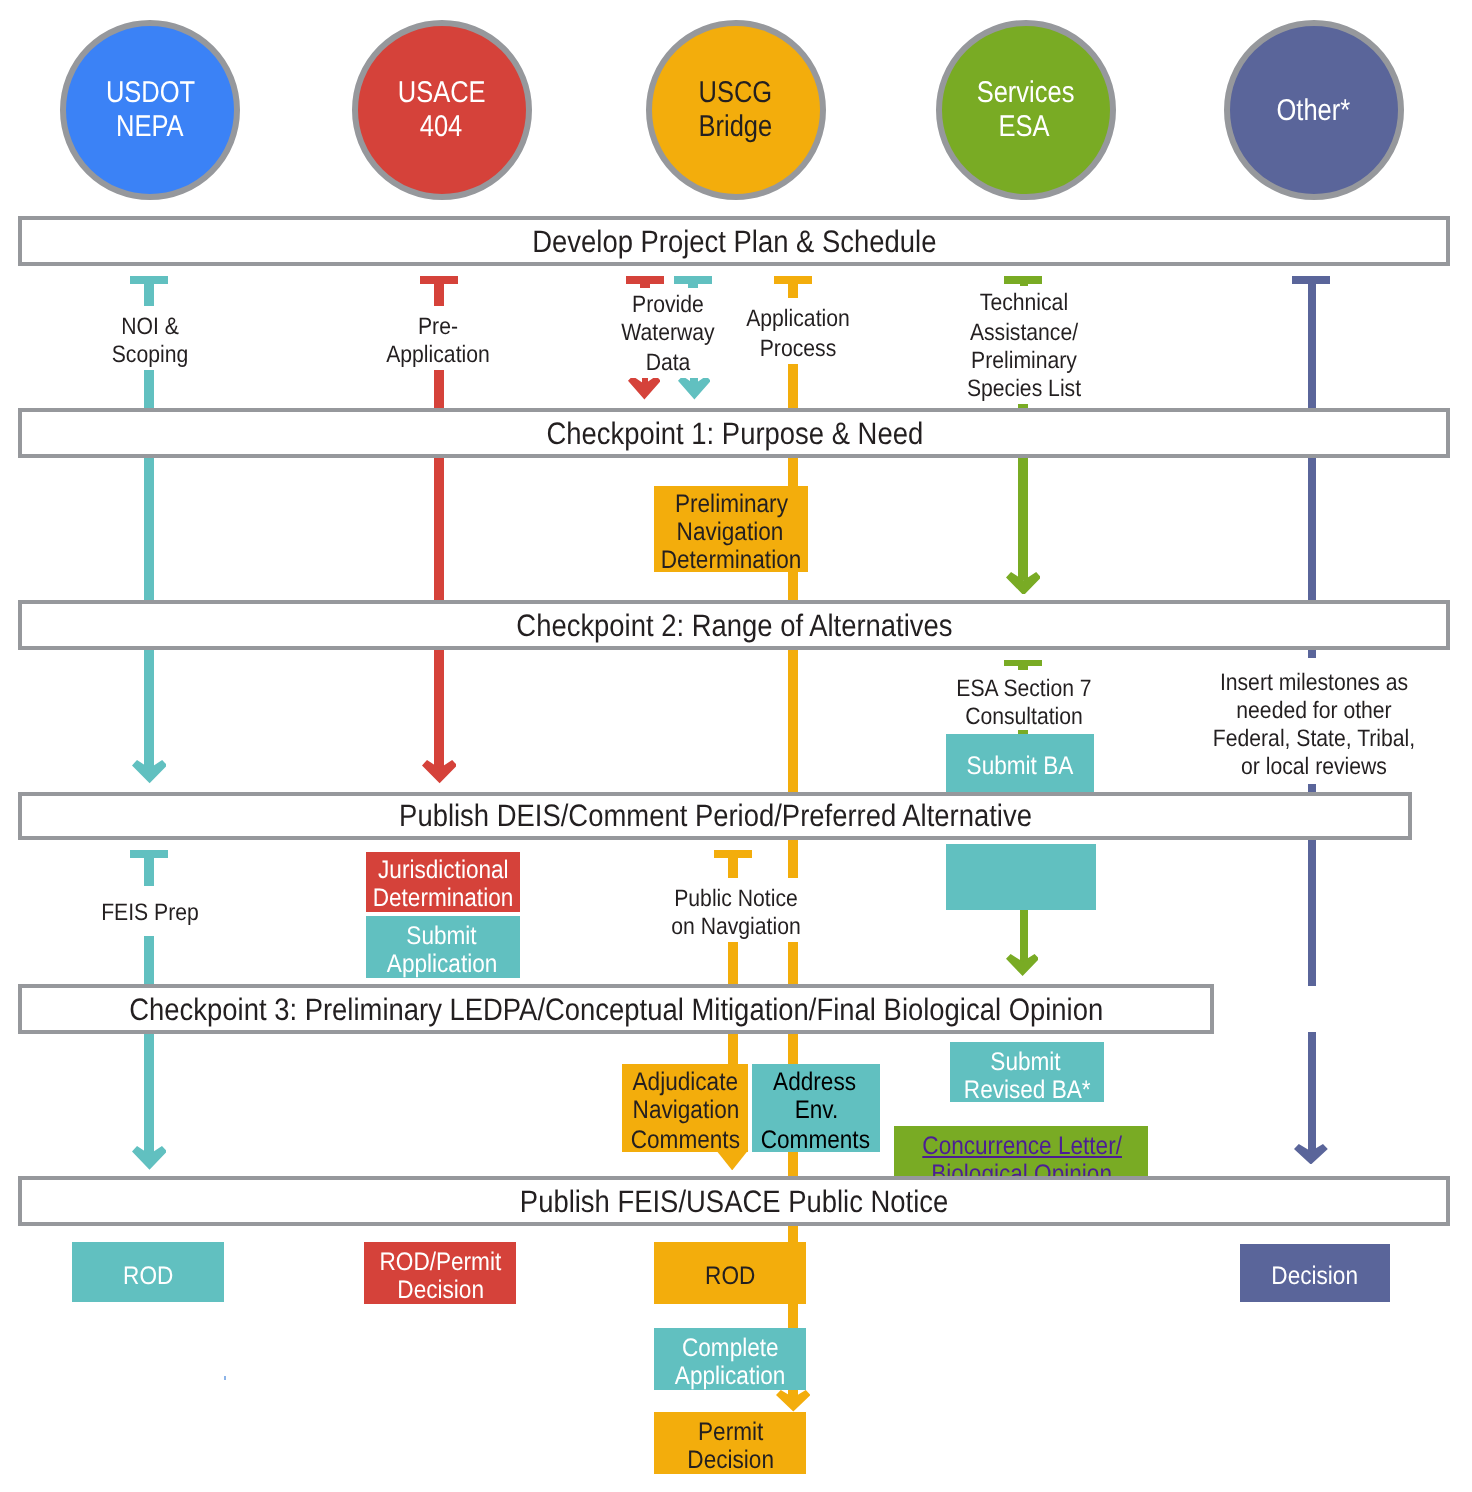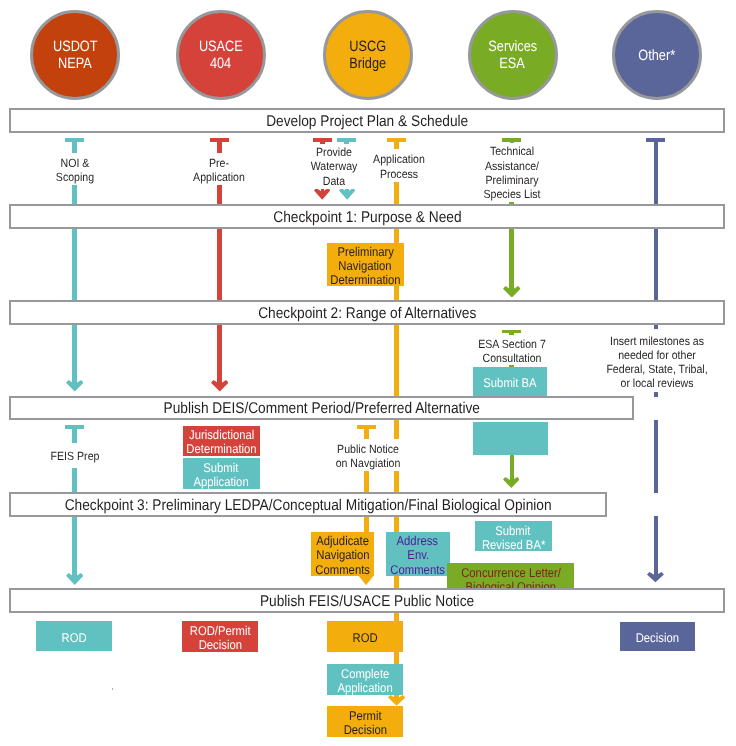--- a/index.html
+++ b/index.html
@@ -118,30 +118,30 @@
       <div>Application</div>
     </div>
 <div class="box" style="left:472.9px;top:422.1px;width:74.7px;height:33.2px;background:#61c0c0;color:#ffffff;">
       <div></div>
     </div>
 <div class="box" style="left:311.1px;top:531.6px;width:63.1px;height:44.6px;background:#f3ad0c;color:#231f20;">
       <div>Adjudicate</div>
       <div>Navigation</div>
       <div>Comments</div>
     </div>
-<div class="box" style="left:386px;top:531.6px;width:63.5px;height:44.6px;background:#61c0c0;color:#4c1d95;">
+<div class="box" style="left:376.0px;top:531.6px;width:63.5px;height:44.6px;background:#61c0c0;color:#000000;">
       <div>Address</div>
       <div>Env.</div>
       <div>Comments</div>
     </div>
 <div class="box" style="left:474.8px;top:521.1px;width:76.9px;height:29.8px;background:#61c0c0;color:#ffffff;">
       <div>Submit</div>
       <div>Revised BA*</div>
     </div>
-<div class="box" style="left:447.3px;top:563px;width:126.8px;height:30.8px;background:#79ab24;color:#7f1d1d;">
+<div class="box" style="left:447.3px;top:563px;width:126.8px;height:30.8px;background:#79ab24;color:#4c1d95;text-decoration:underline;">
       <div>Concurrence Letter/</div>
       <div>Biological Opinion</div>
     </div>
 <div class="box" style="left:35.8px;top:621.3px;width:76.4px;height:30.1px;background:#61c0c0;color:#ffffff;">
       <div>ROD</div>
     </div>
 <div class="box" style="left:182.3px;top:621.3px;width:76.2px;height:30.5px;background:#d5423a;color:#ffffff;">
       <div>ROD/Permit</div>
       <div>Decision</div>
     </div>
@@ -196,21 +196,21 @@
       <div>or local reviews</div>
     </div>
 <div class="lbl" style="left:44.40px;top:442.85px;width:62.0px;padding:6.0px 0 5.0px 0;">
       <div>FEIS Prep</div>
     </div>
 <div class="lbl" style="left:323.00px;top:439.05px;width:90.0px;padding:3.0px 0 1.0px 0;">
       <div>Public Notice</div>
       <div>on Navgiation</div>
     </div>
 <div style="position:absolute;left:111.6px;top:688.2px;width:1.6px;height:1.8px;background:#8cb4e8;z-index:1;"></div>
-<div class="circle" style="left:30.0px;top:10px;width:90px;height:90px;background:#c2410c;color:#ffffff;">
+<div class="circle" style="left:30.0px;top:10px;width:90px;height:90px;background:#3b82f6;color:#ffffff;">
       <div>USDOT</div>
       <div>NEPA</div>
     </div>
 <div class="circle" style="left:175.5px;top:10px;width:90px;height:90px;background:#d5423a;color:#ffffff;">
       <div>USACE</div>
       <div>404</div>
     </div>
 <div class="circle" style="left:322.5px;top:10px;width:90px;height:90px;background:#f3ad0c;color:#231f20;">
       <div>USCG</div>
       <div>Bridge</div>
@@ -224,21 +224,21 @@
     </div>
 <div class="bar" style="left:8.8px;top:108.30px;width:716.5px;height:24.90px;">
       <span>Develop Project Plan &amp; Schedule</span>
     </div>
 <div class="bar" style="left:8.8px;top:203.90px;width:716.5px;height:24.90px;">
       <span>Checkpoint 1: Purpose &amp; Need</span>
     </div>
 <div class="bar" style="left:8.8px;top:300.10px;width:716.5px;height:24.90px;">
       <span>Checkpoint 2: Range of Alternatives</span>
     </div>
-<div class="bar" style="left:8.8px;top:395.60px;width:625px;height:24.90px;">
+<div class="bar" style="left:8.8px;top:395.60px;width:697px;height:24.90px;">
       <span>Publish DEIS/Comment Period/Preferred Alternative</span>
     </div>
 <div class="bar" style="left:8.8px;top:492.10px;width:598px;height:24.90px;">
       <span>Checkpoint 3: Preliminary LEDPA/Conceptual Mitigation/Final Biological Opinion</span>
     </div>
 <div class="bar" style="left:8.8px;top:587.90px;width:716.5px;height:24.90px;">
       <span>Publish FEIS/USACE Public Notice</span>
     </div>
 </div>
 

